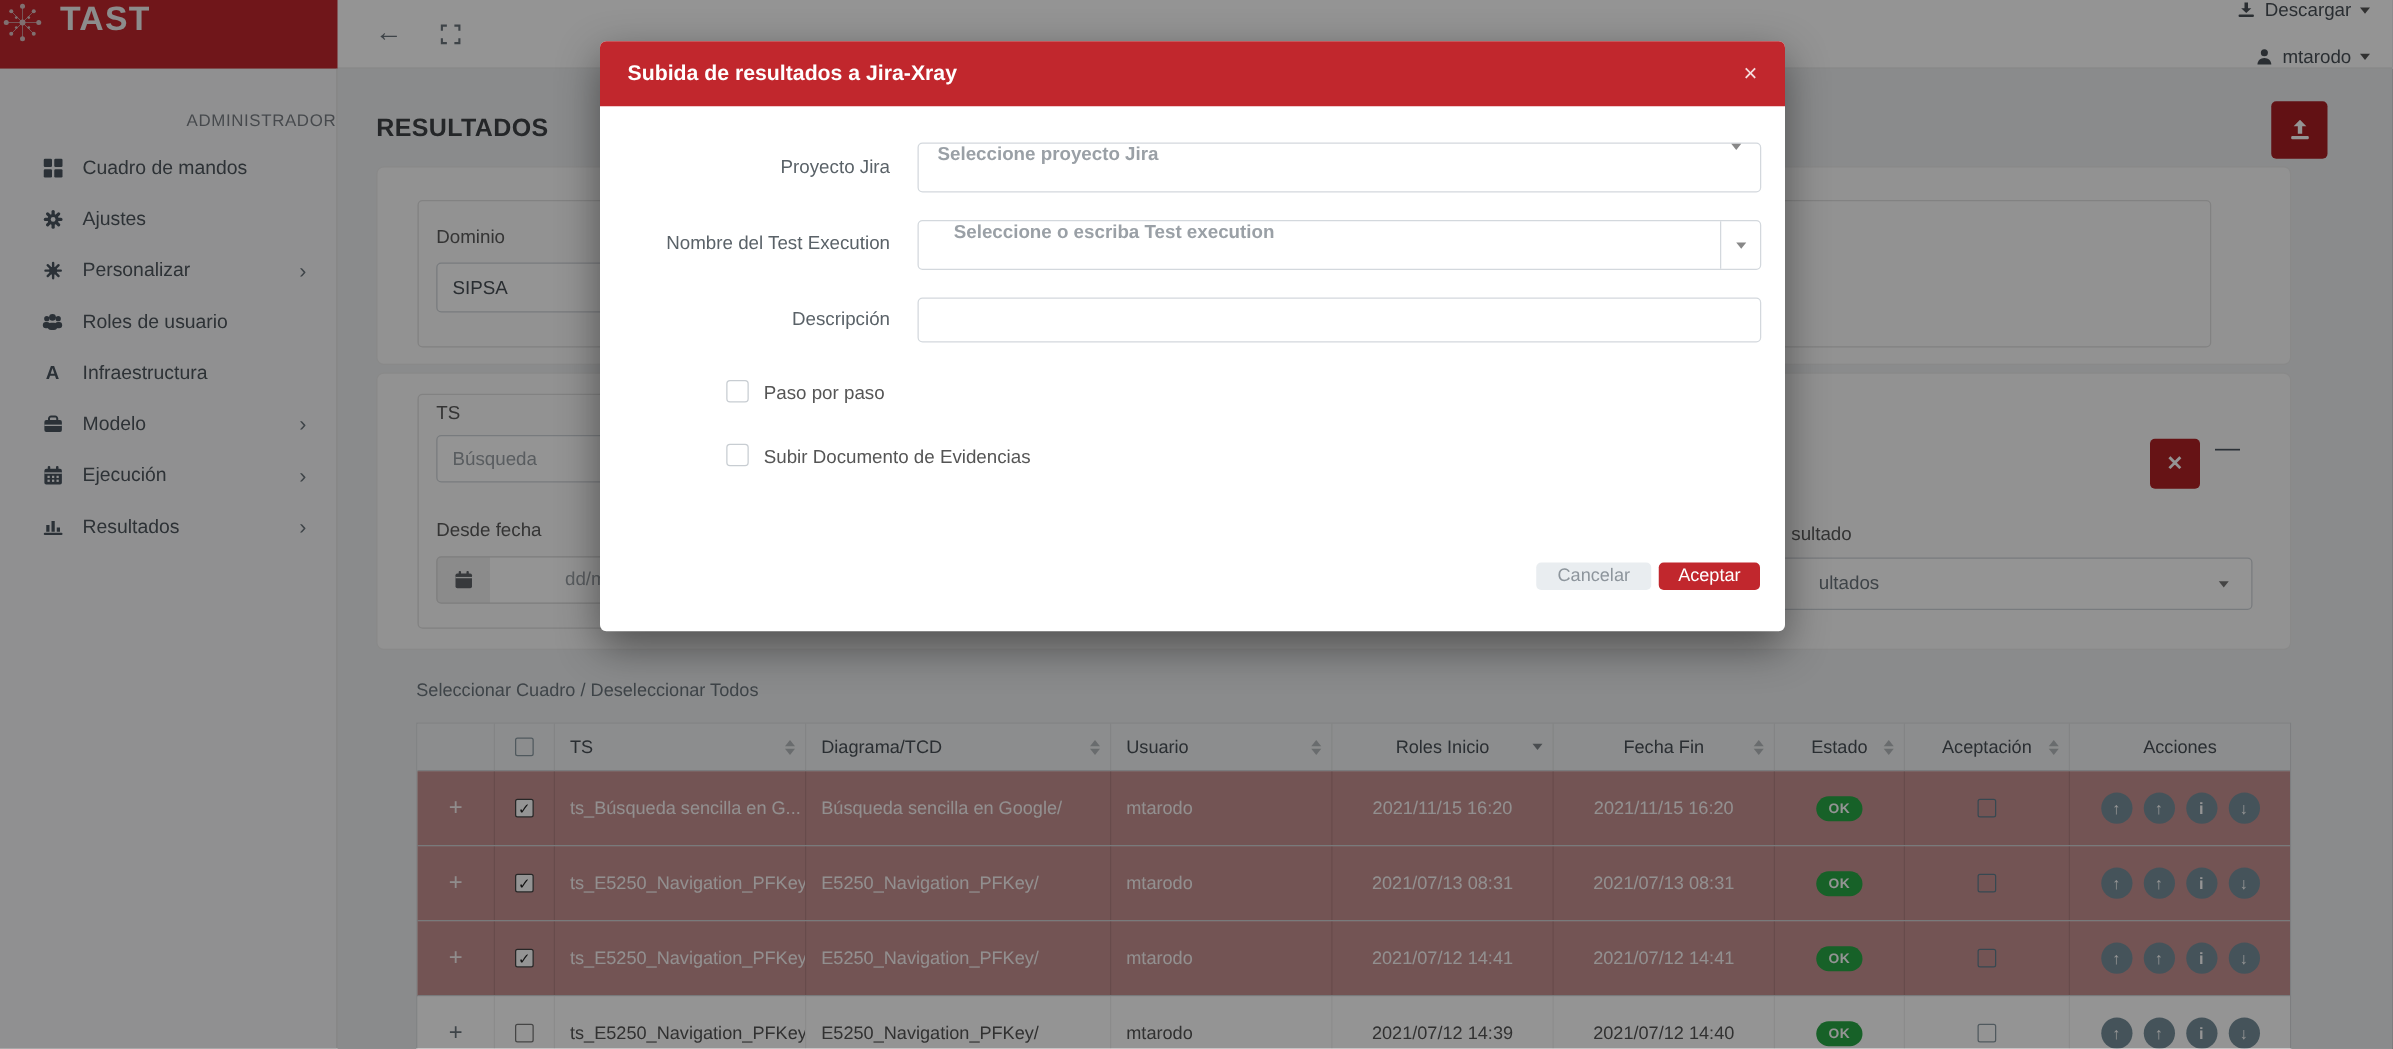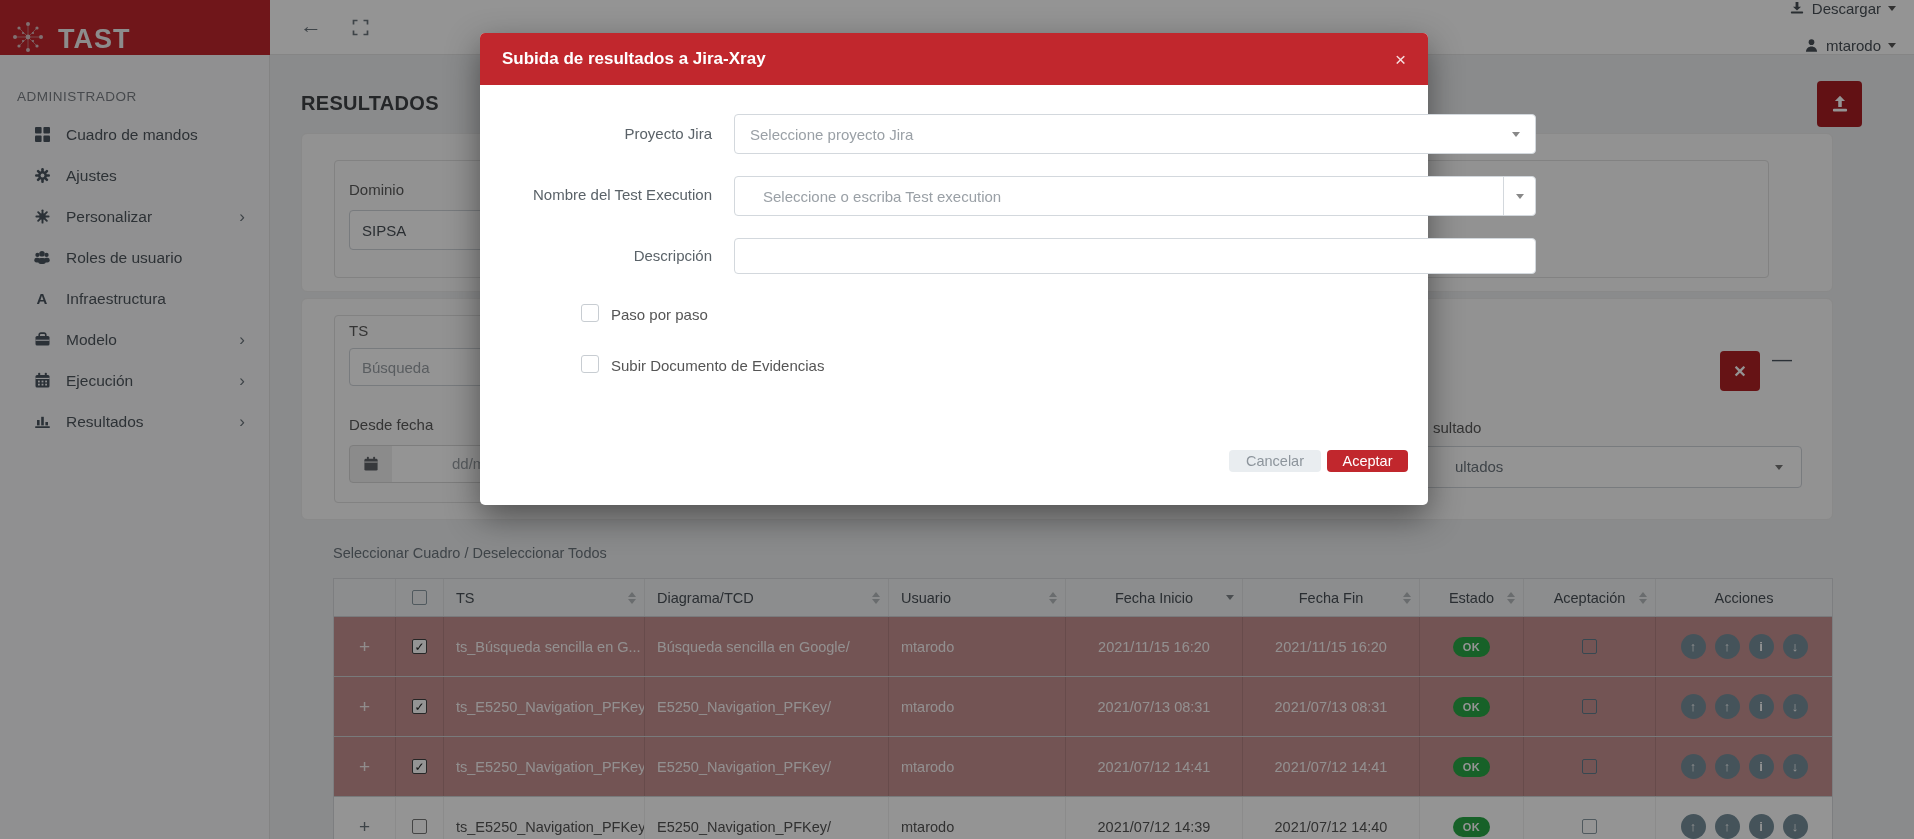--- a/index.html
+++ b/index.html
@@ -2,31 +2,31 @@
 <html><head>
 <meta charset="utf-8">
 <style>
   * { margin:0; padding:0; box-sizing:border-box; }
   html,body { background:#555; }
   body { font-family:"Liberation Sans", sans-serif; }
   #stage { position:relative; width:1914px; height:839px; overflow:hidden; background:#eef0f1; }
 
   
   .navbar { position:absolute; left:0; top:0; width:1914px; height:55px; background:#ffffff; border-bottom:1px solid #e6e6e6; z-index:1; }
-  .logo { position:absolute; left:0; top:0; width:270px; height:55px; background:#c1272d; display:flex; align-items:flex-end; padding-left:10px; }
+  .logo { position:absolute; left:0; top:0; width:270px; height:55px; background:#c1272d; display:flex; align-items:flex-start; }
   .logo-name { color:#f2f2f2; font-size:27px; font-weight:bold; letter-spacing:1px; margin-left:12px; }
   .nav-back { position:absolute; left:300px; top:13px; font-size:22px; color:#6c757d; cursor:pointer; }
   .nav-expand { position:absolute; left:352px; top:19px; }
   .nav-right { position:absolute; right:18px; top:0; height:55px; display:flex; align-items:flex-end; gap:20px;flex-direction:column; }
   .nav-dd { display:flex; align-items:center; gap:7px; color:#495057; font-size:15px; cursor:pointer; }
   .caret { width:0; height:0; border-left:4.5px solid transparent; border-right:4.5px solid transparent; border-top:5.5px solid #555; display:inline-block; }
 
   
   .sidebar { position:absolute; left:0; top:55px; width:270px; height:784px; background:#f8f9fa; border-right:1px solid #e2e2e2; z-index:1; }
-  .sb-section { padding:34px 0 10px 17px; font-size:13.5px; color:#7a7f85; letter-spacing:.5px; }
+  .sb-section { padding:34px 0 10px 17px; font-size:13.5px; color:#7a7f85; letter-spacing:.5px;text-align:right; }
   .sb-item { height:41px; display:flex; align-items:center; padding-left:32px; cursor:pointer; color:#4f565d; font-size:15.5px; }
   .sb-ico { width:20px; display:flex; justify-content:center; margin-right:14px; }
   .sb-chev { margin-left:auto; margin-right:24px; color:#6c757d; font-size:17px; }
   .sb-a { font-weight:bold; font-size:15px; color:#4a5560; }
 
   
   .page-title { position:absolute; left:301px; top:92px; font-size:20px; font-weight:600; color:#3f4246; letter-spacing:.3px; z-index:1; }
   .upload-btn { position:absolute; left:1817px; top:81px; width:45px; height:46px; background:#a91e24; border-radius:4px; display:flex; align-items:center; justify-content:center; cursor:pointer; z-index:1; }
 
   .card { position:absolute; background:#fbfbfb; border:1px solid #ececec; border-radius:6px; z-index:1; }
@@ -81,21 +81,21 @@
   .act { width:25px; height:25px; border-radius:50%; background:#78909c; color:#fff; font-size:13px; font-weight:bold; display:flex; align-items:center; justify-content:center; cursor:pointer; }
 
   
   .overlay { position:absolute; inset:0; background:rgba(0,0,0,.42); z-index:10; }
   .modal { position:absolute; left:480px; top:33px; width:948px; height:472px; background:#fff; border-radius:5px; box-shadow:0 12px 34px rgba(0,0,0,.45); z-index:20; }
   .modal-head { position:absolute; left:0; top:0; width:100%; height:52px; background:#c1272d; border-radius:5px 5px 0 0; display:flex; align-items:center; padding:0 22px; }
   .modal-title { color:#fff; font-size:17px; font-weight:bold; }
   .modal-close { margin-left:auto; color:rgba(255,255,255,.85); font-size:19px; cursor:pointer; line-height:1; }
   .mlabel { position:absolute; width:232px; left:0; text-align:right; font-size:15px; color:#5a6268; }
   .mlabel { left:0; } 
-  .mfield { position:absolute; left:254px; width:802px; background:#fff; border:1px solid #d3d8dd; border-radius:4px; display:flex; align-items:center; padding:0 15px; font-size:15px; }
+  .mfield { position:absolute; left:254px; width:675px; background:#fff; border:1px solid #d3d8dd; border-radius:4px; display:flex; align-items:flex-start; padding:0 15px; font-size:15px;font-weight:bold; }
   .mfield .caret { position:absolute; right:15px; border-top-color:#888; }
   .dd-split { position:absolute; right:0; top:0; width:32px; height:100%; border-left:1px solid #d3d8dd; display:flex; align-items:center; justify-content:center; }
   .dd-split .caret { position:static; }
   .mcb { position:absolute; left:101px; width:18px; height:18px; border:1px solid #c8cdd2; border-radius:3px; background:#fff; cursor:pointer; }
   .mcb-label { position:absolute; left:131px; font-size:15px; color:#555; }
   .btn { position:absolute; height:22px; border-radius:4px; font-size:14.5px; display:flex; align-items:center; justify-content:center; cursor:pointer; }
   .btn-cancel { left:749px; top:417px; width:92px; background:#e9edf0; color:#8d959c; }
   .btn-accept { left:847px; top:417px; width:81px; background:#c1272d; color:#fff; }
 </style>
 </head>
@@ -352,21 +352,21 @@
           </span>
         </div>
       <div class="th">
           <span>Usuario</span>
           <span class="sort">
             <i class="tri tri-up"></i>
             <i class="tri tri-down"></i>
           </span>
         </div>
       <div class="th center">
-          <span>Fecha Inicio</span>
+          <span>Roles Inicio</span>
           <span class="sort">
             <i class="tri tri-down tri-active"></i>
           </span>
         </div>
       <div class="th center">
           <span>Fecha Fin</span>
           <span class="sort">
             <i class="tri tri-up"></i>
             <i class="tri tri-down"></i>
           </span>

